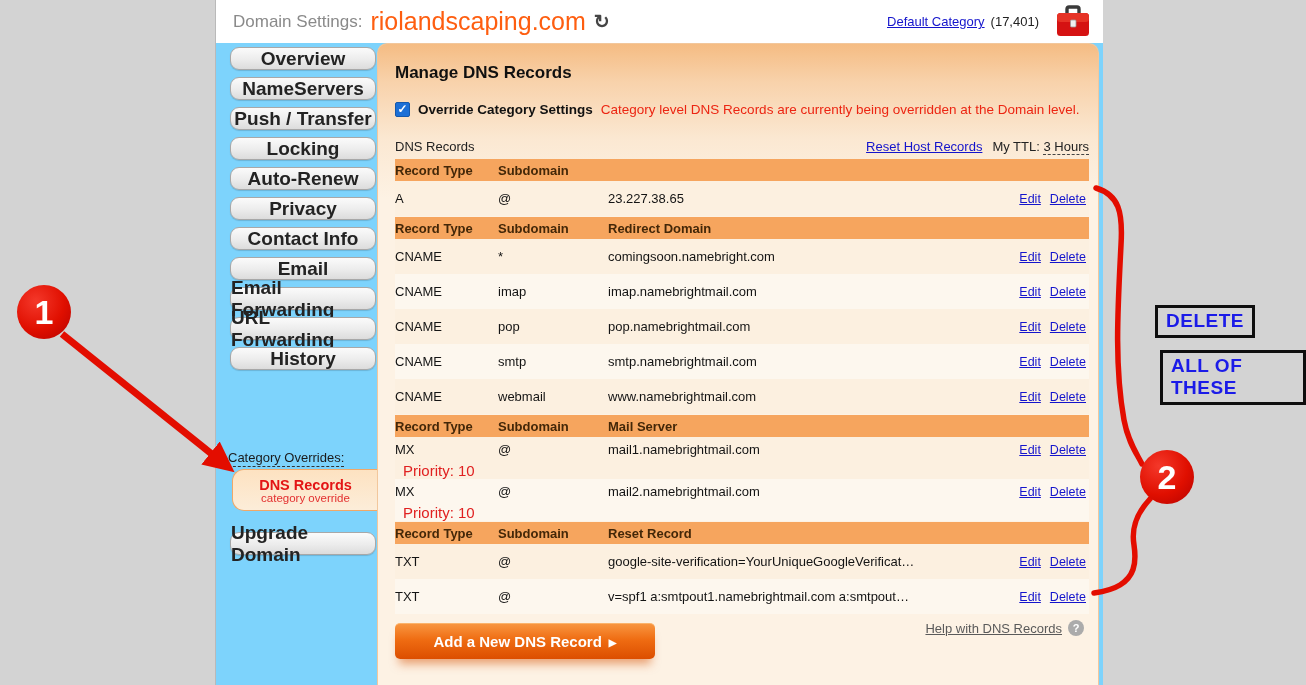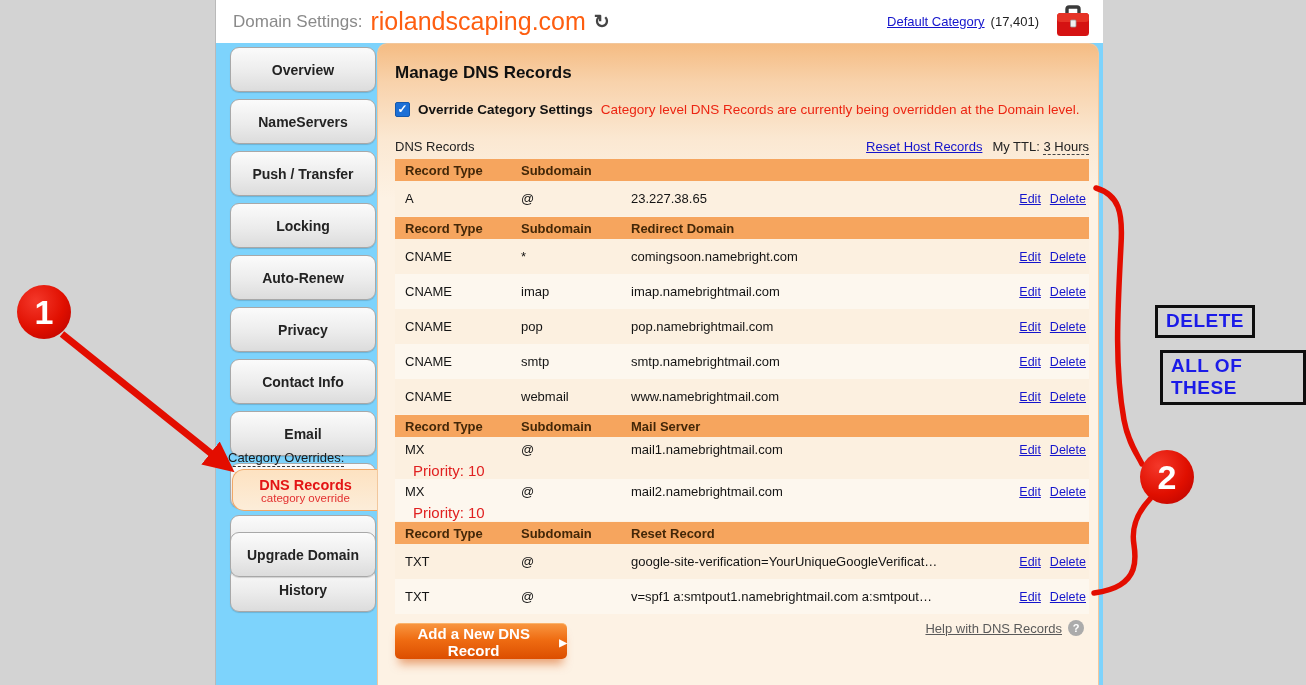--- a/index.html
+++ b/index.html
@@ -24,24 +24,24 @@
   .hdr-right { position:absolute; right:12px; top:0; height:43px; display:flex; align-items:center; gap:6px; }
   .hdr-cat-link { color:#1414cc; text-decoration:underline; font-size:13px; cursor:pointer; }
   .hdr-count { color:#222; font-size:13px; }
   .briefcase { width:36px; height:34px; margin-left:10px; }
   
   #sidebar-buttons {
     position:absolute; left:14px; top:47px; width:146px;
     display:flex; flex-direction:column; gap:7px;
   }
   .sbtn {
-    height:45px; border:1px solid #a8a8a8; border-radius:9px;
+    height:23px; border:1px solid #a8a8a8; border-radius:9px;
     background:linear-gradient(180deg,#fbfbfb 0%,#ececec 55%,#dcdcdc 100%);
     display:flex; align-items:center; justify-content:center;
-    font-size:14px; font-weight:bold; color:#232323; cursor:pointer;
+    font-size:19px; font-weight:bold; color:#232323; cursor:pointer;
     box-shadow:0 1px 1px rgba(0,0,0,.15);
   }
   #cat-overrides {
     position:absolute; left:12px; top:450px; font-size:13px; color:#1a1a1a;
     border-bottom:1px dashed #333; padding-bottom:1px;
   }
   #dns-tab {
     position:absolute; left:16px; top:469px; width:146px; height:42px;
     background:linear-gradient(180deg,#fde2c1 0%,#fcedd9 100%);
     border:1px solid #f0a868; border-right:none; border-radius:12px 0 0 12px;
@@ -74,29 +74,29 @@
   
   #dns-table { position:absolute; left:17px; top:114px; width:694px; }
   .thead {
     height:22px; background:#f6a55e; display:flex; align-items:center;
     font-size:13px; font-weight:bold; color:#432708; margin-top:1px;
   }
   .trow { min-height:35px; display:flex; align-items:center; font-size:13px; color:#141414; }
   .trow.mx { min-height:39px; align-items:flex-start; padding-top:5px; }
   .r-a { background:#fcf0e0; }
   .r-b { background:#fdf7ee; }
-  .c1 { width:126px; padding-left:10px; }
+  .c1 { width:103px; padding-left:0; }
   .c2 { width:110px; }
   .c3 { flex:1; overflow:hidden; white-space:nowrap; }
   .actions { padding-right:3px; white-space:nowrap; }
   .lnk { color:#1414cc; text-decoration:underline; font-size:12.5px; margin-left:9px; cursor:pointer; }
   .prio { font-size:15px; color:#e02020; padding-left:8px; margin-top:5px; }
   
   #add-btn {
-    position:absolute; left:17px; top:579px; width:172px; height:36px;
+    position:absolute; left:17px; top:579px; width:260px; height:36px;
     background:linear-gradient(180deg,#f8953f 0%,#ef6c12 45%,#dc4e00 100%);
     border:none; border-top:1px solid #fbb36b; border-radius:5px;
     color:#fff; font-weight:bold; font-size:15px; font-family:"Liberation Sans",sans-serif;
     display:flex; align-items:center; justify-content:center; gap:7px; cursor:pointer;
     box-shadow:0 9px 10px -4px rgba(216,80,0,.5);
   }
   #add-btn .arr { font-size:10px; margin-top:1px; }
   #help-row { position:absolute; right:14px; top:576px; display:flex; align-items:center; gap:6px; }
   .help-link { color:#5a5a5a; text-decoration:underline; font-size:13px; cursor:pointer; }
   .help-q {

